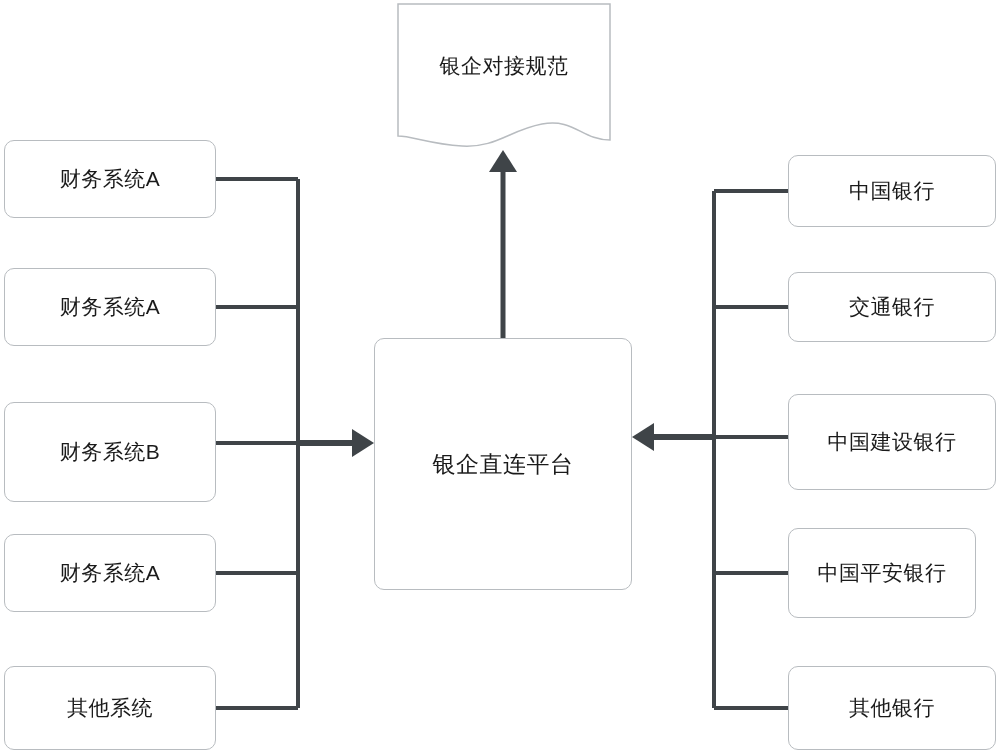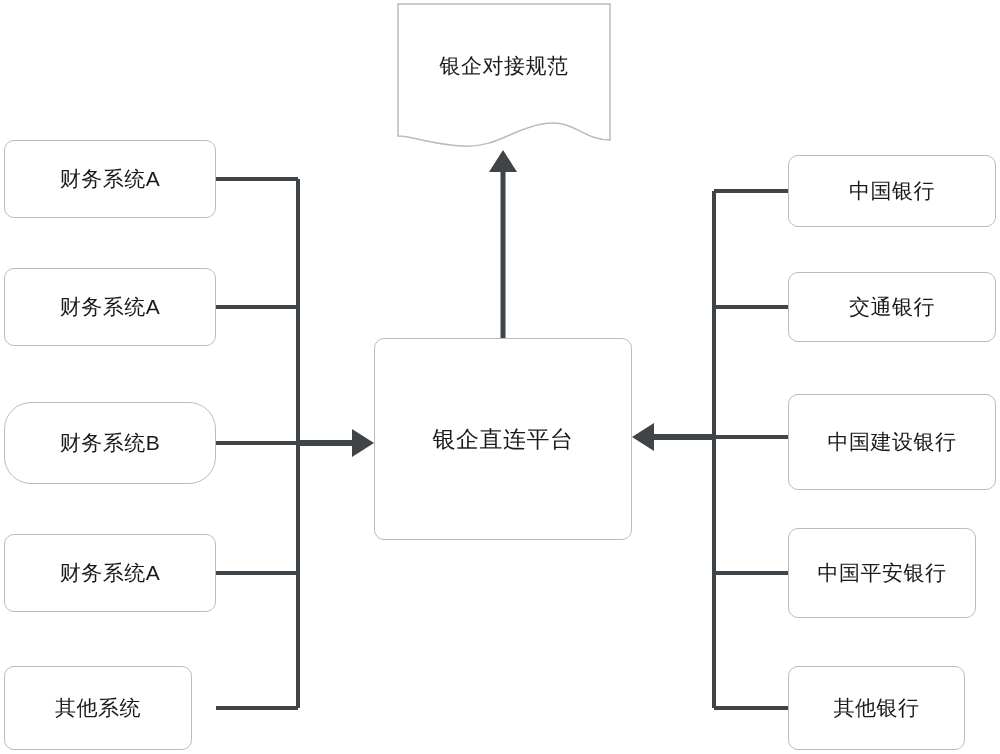--- a/index.html
+++ b/index.html
@@ -37,34 +37,34 @@
     letter-spacing: 0.5px;
     padding: 2px 6px;
   }
   .node .label {
     display: block;
     width: 100%;
   }
   
   #node-fin-a1 { left: 4px;  top: 140px; width: 212px; height: 78px; }
   #node-fin-a2 { left: 4px;  top: 268px; width: 212px; height: 78px; }
-  #node-fin-b  { left: 4px;  top: 402px; width: 212px; height: 82px; border-radius: 27px; }
+  #node-fin-b  { left: 4px;  top: 402px; width: 212px; height: 100px; }
   #node-fin-c  { left: 4px;  top: 534px; width: 212px; height: 78px; }
-  #node-other-sys { left: 4px; top: 666px; width: 188px; height: 84px; }
+  #node-other-sys { left: 4px; top: 666px; width: 212px; height: 84px; }
 
   
   #node-boc   { left: 788px; top: 155px; width: 208px; height: 72px; font-family: Liberation Serif, serif; }
   #node-bocom { left: 788px; top: 272px; width: 208px; height: 70px; border-radius: 10px; }
   #node-ccb   { left: 788px; top: 394px; width: 208px; height: 96px; }
   #node-pingan{ left: 788px; top: 528px; width: 188px; height: 90px; }
-  #node-other-bank { left: 788px; top: 666px; width: 177px; height: 84px; }
+  #node-other-bank { left: 788px; top: 666px; width: 208px; height: 84px; }
 
   
   #node-platform {
-    left: 374px; top: 338px; width: 258px; height: 202px;
+    left: 374px; top: 338px; width: 258px; height: 252px;
     font-size: 23px;
   }
 
   
   #node-spec {
     position: absolute;
     left: 392px;
     top: 0px;
     width: 224px;
     height: 152px;

